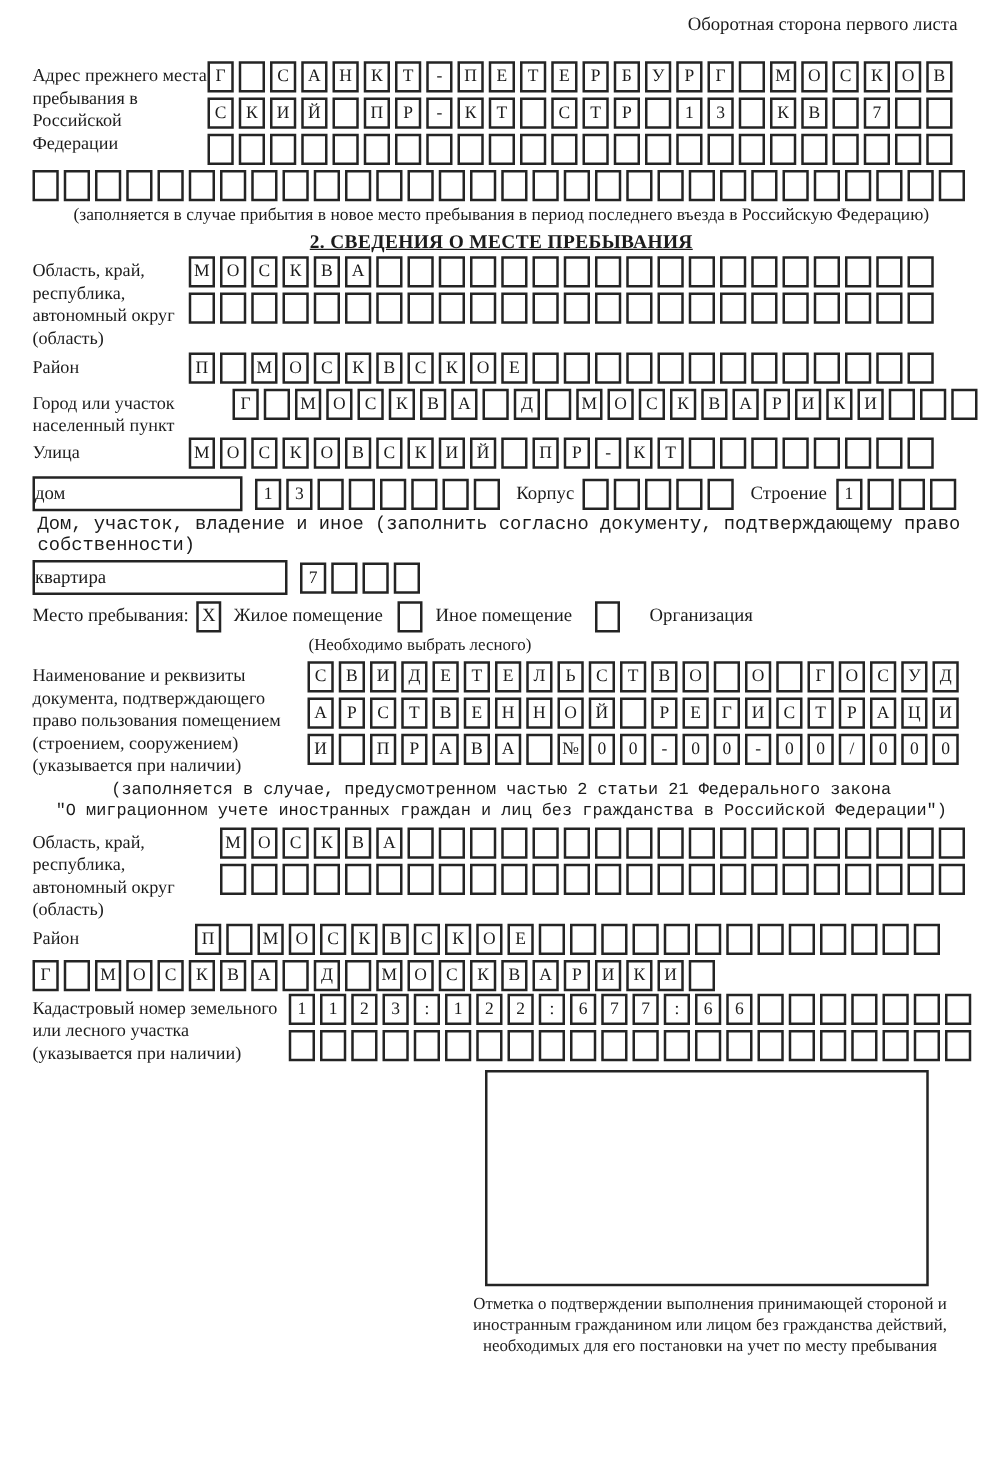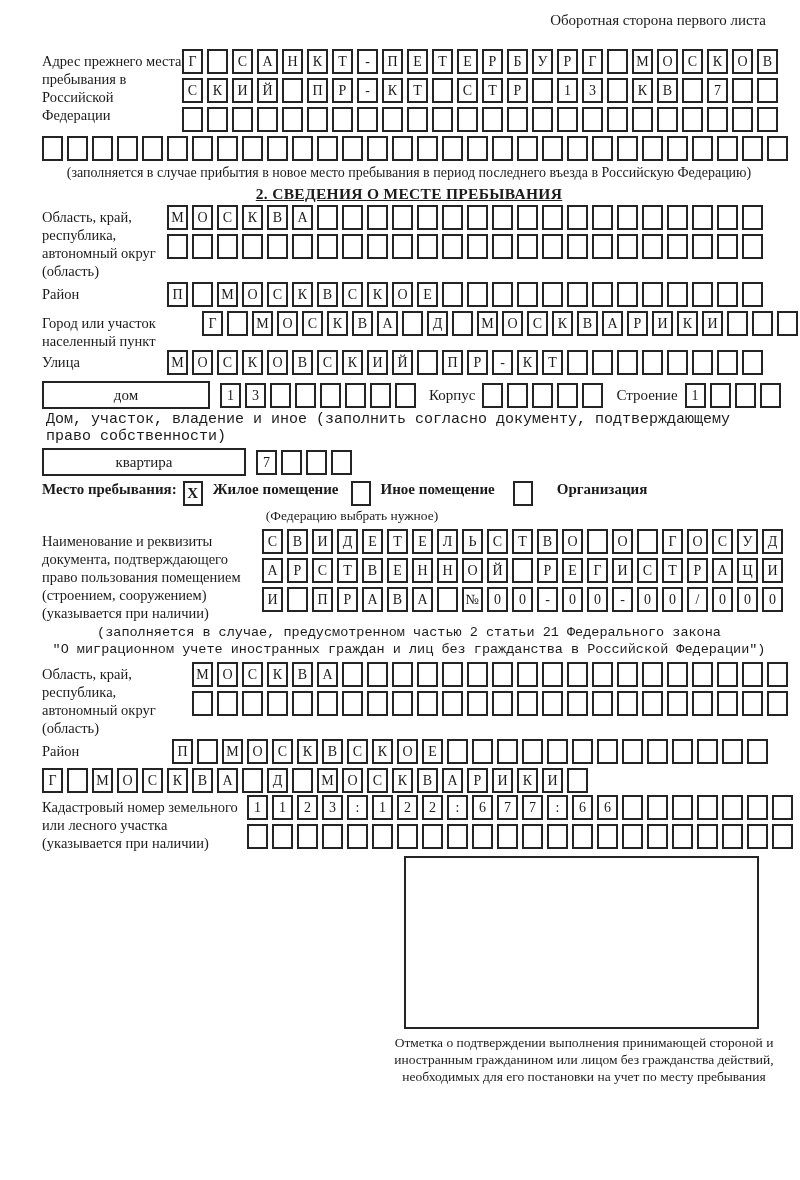--- a/index.html
+++ b/index.html
@@ -1,42 +1,42 @@
 <!DOCTYPE html>
 <html><head>
 <meta charset="utf-8">
 <style>
   * { margin:0; padding:0; box-sizing:border-box; }
   html,body { width:800px; height:1180px; background:#ffffff; color:#1b1b1b;
     font-family:"Liberation Serif","DejaVu Serif",serif; overflow:hidden; }
-  .page { width:800px; height:1180px; padding:12px 24px 0 42px; position:relative; }
+  .page { width:800px; height:1180px; padding:12px 24px 0 26px; position:relative; }
 
   .corner { text-align:right; font-size:15px; padding-right:10px; }
 
   .frow { display:flex; align-items:flex-start; }
   .flabel { flex-shrink:0; font-size:14.5px; line-height:18px; padding-top:3px; }
   .w125{width:125px;} .w130{width:130px;} .w140{width:140px;} .w150{width:150px;}
   .w160{width:160px;} .w205{width:205px;} .w220{width:220px;}
 
   .cellcol { display:flex; flex-direction:column; gap:4px; }
   .cells { display:flex; gap:4px; }
   .cell { width:21px; height:25px; border:2px solid #242424; background:#fff;
     font-size:14px; line-height:21px; text-align:center; flex-shrink:0; }
 
   .caption { font-size:14px; text-align:center; }
   .caption-left { font-size:15px; text-align:left; padding-left:4px;font-family:Liberation Mono, monospace; }
   .sec-title { font-weight:bold; font-size:15.5px; text-align:center; letter-spacing:0.3px;text-decoration:underline; }
   .note { font-size:13.5px; text-align:center; line-height:17px;font-family:Liberation Mono, monospace; }
 
   .house-row { display:flex; align-items:center; }
   .wide-box { border:2px solid #242424; height:28px; display:flex; align-items:center;
-    justify-content:center; font-size:15px; flex-shrink:0; background:#fff; }
+    font-size:15px; flex-shrink:0; background:#fff; }
   .inline-label { font-size:15px; padding:0 7px; white-space:nowrap; }
 
-  .stay-row { display:flex; font-size:15px;font-weight:bold; }
+  .stay-row { display:flex; align-items:center; font-size:15px; }
   .checkbox { width:20px; height:25px; border:2px solid #242424; text-align:center;
     font-size:15px; line-height:21px; flex-shrink:0; background:#fff; }
 
   .stamp-box { width:355px; height:173px; border:2px solid #242424; margin-left:362px; background:#fff; }
   .stamp-caption { width:392px; margin-left:346px; font-size:13.5px; line-height:17px; text-align:center; }
 
   .mt2{margin-top:2px;} .mt3{margin-top:3px;} .mt4{margin-top:4px;} .mt5{margin-top:5px;}
   .mt6{margin-top:6px;} .mt20{margin-top:20px;}
   .gap6{margin-left:6px;} .gap10{margin-left:10px;} .gap12{margin-left:12px;}
   .gap18{margin-left:18px;} .gap24{margin-left:24px;}
@@ -362,21 +362,21 @@
 
   <div class="stay-row mt5">
     <span>Место пребывания:</span>
     <span class="checkbox gap6">X</span>
     <span class="gap10">Жилое помещение</span>
     <span class="checkbox gap12"></span>
     <span class="gap10">Иное помещение</span>
     <span class="checkbox gap18"></span>
     <span class="gap24">Организация</span>
   </div>
-  <div class="choose-note mt2">(Федерацию выбрать нужное)</div>
+  <div class="choose-note mt2">(Необходимо выбрать лесного)</div>
 
   <div class="frow mt5">
     <div class="flabel w220">Наименование и реквизиты документа, подтверждающего право пользования помещением (строением, сооружением) (указывается при наличии)</div>
     <div class="cellcol">
       <div class="cells">
           <span class="cell">С</span>
           <span class="cell">В</span>
           <span class="cell">И</span>
           <span class="cell">Д</span>
           <span class="cell">Е</span>

